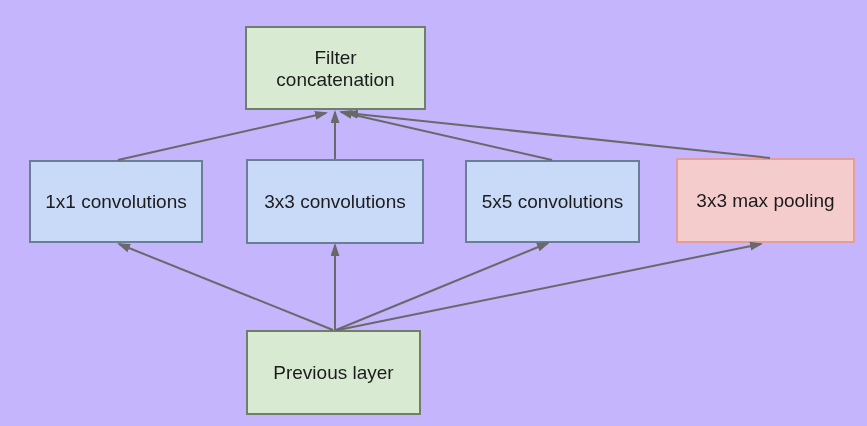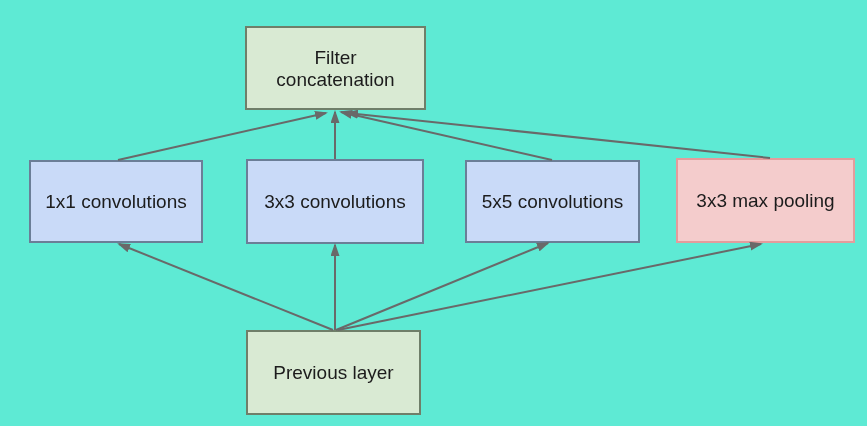--- a/index.html
+++ b/index.html
@@ -4,21 +4,21 @@
 <style>
   html, body {
     margin: 0;
     padding: 0;
     background: #ffffff;
   }
   .stage {
     position: relative;
     width: 867px;
     height: 426px;
-    background: #5eead4;
+    background: #c4b5fd;
     overflow: hidden;
     font-family: "Liberation Sans", "DejaVu Sans", sans-serif;
   }
   svg { display: block; }
   .node-label {
     font-family: "Liberation Sans", "DejaVu Sans", sans-serif;
     font-size: 19px;
     fill: #1c1c1c;
     text-anchor: middle;
   }

